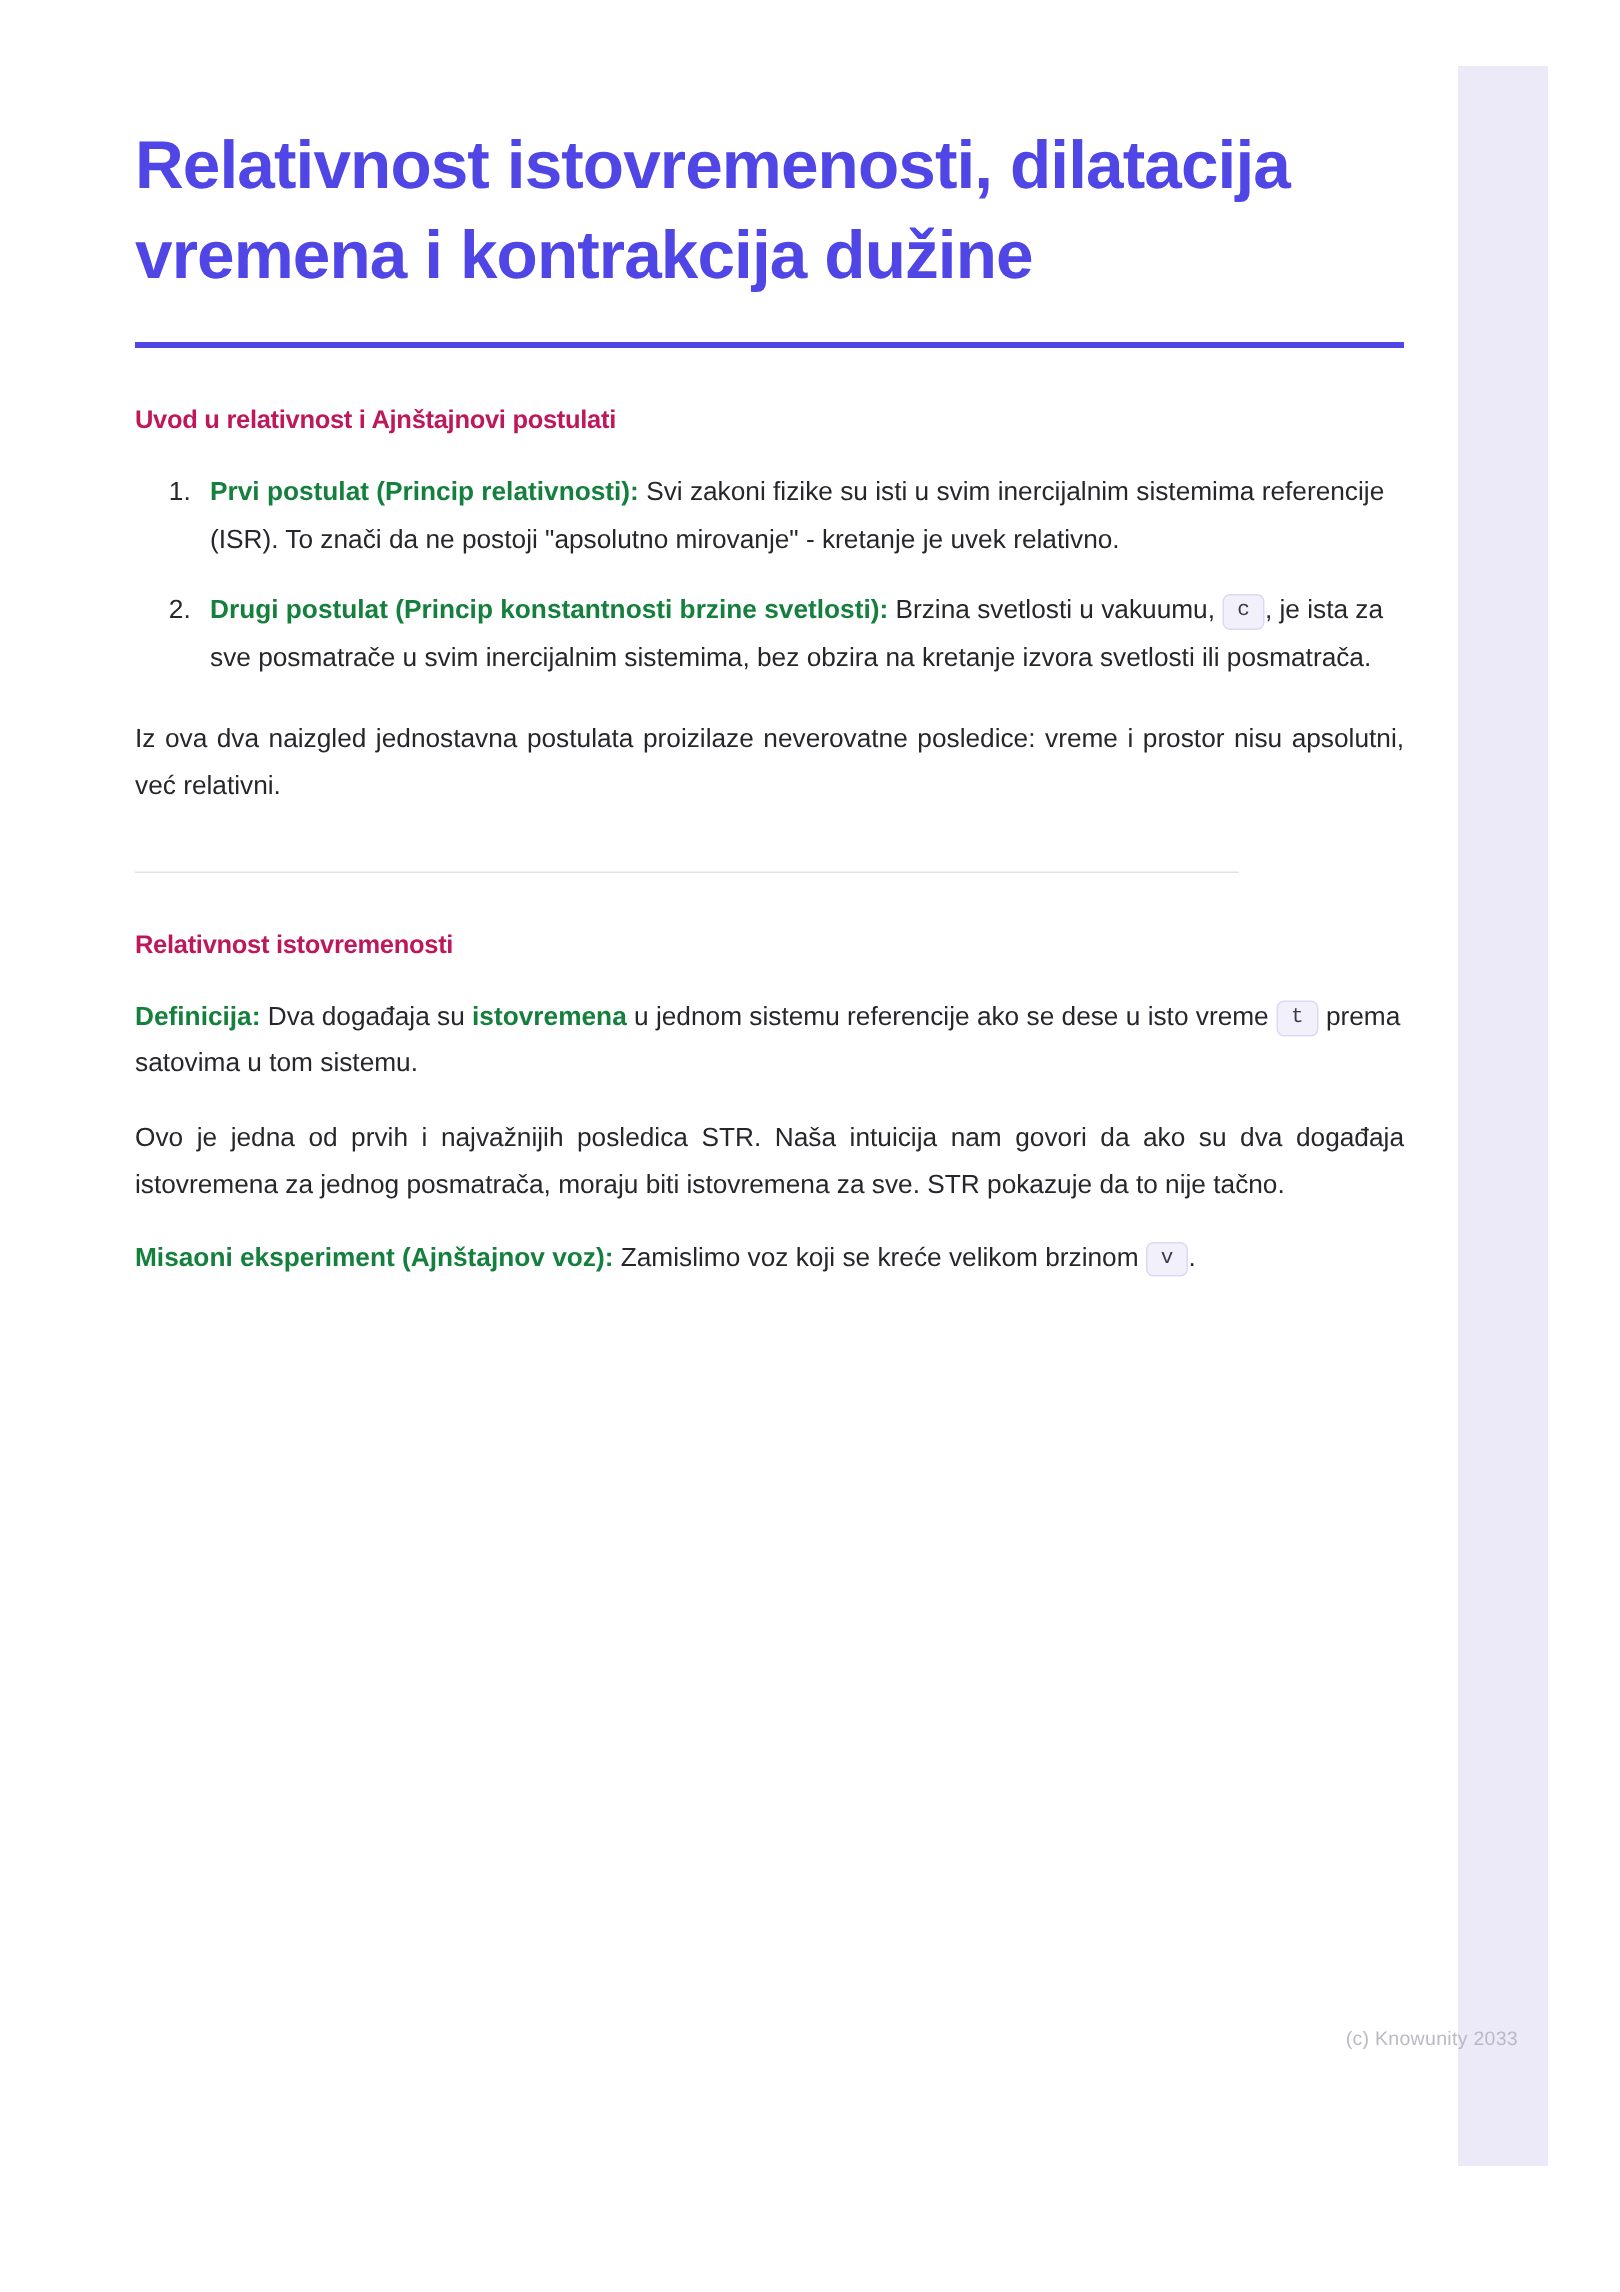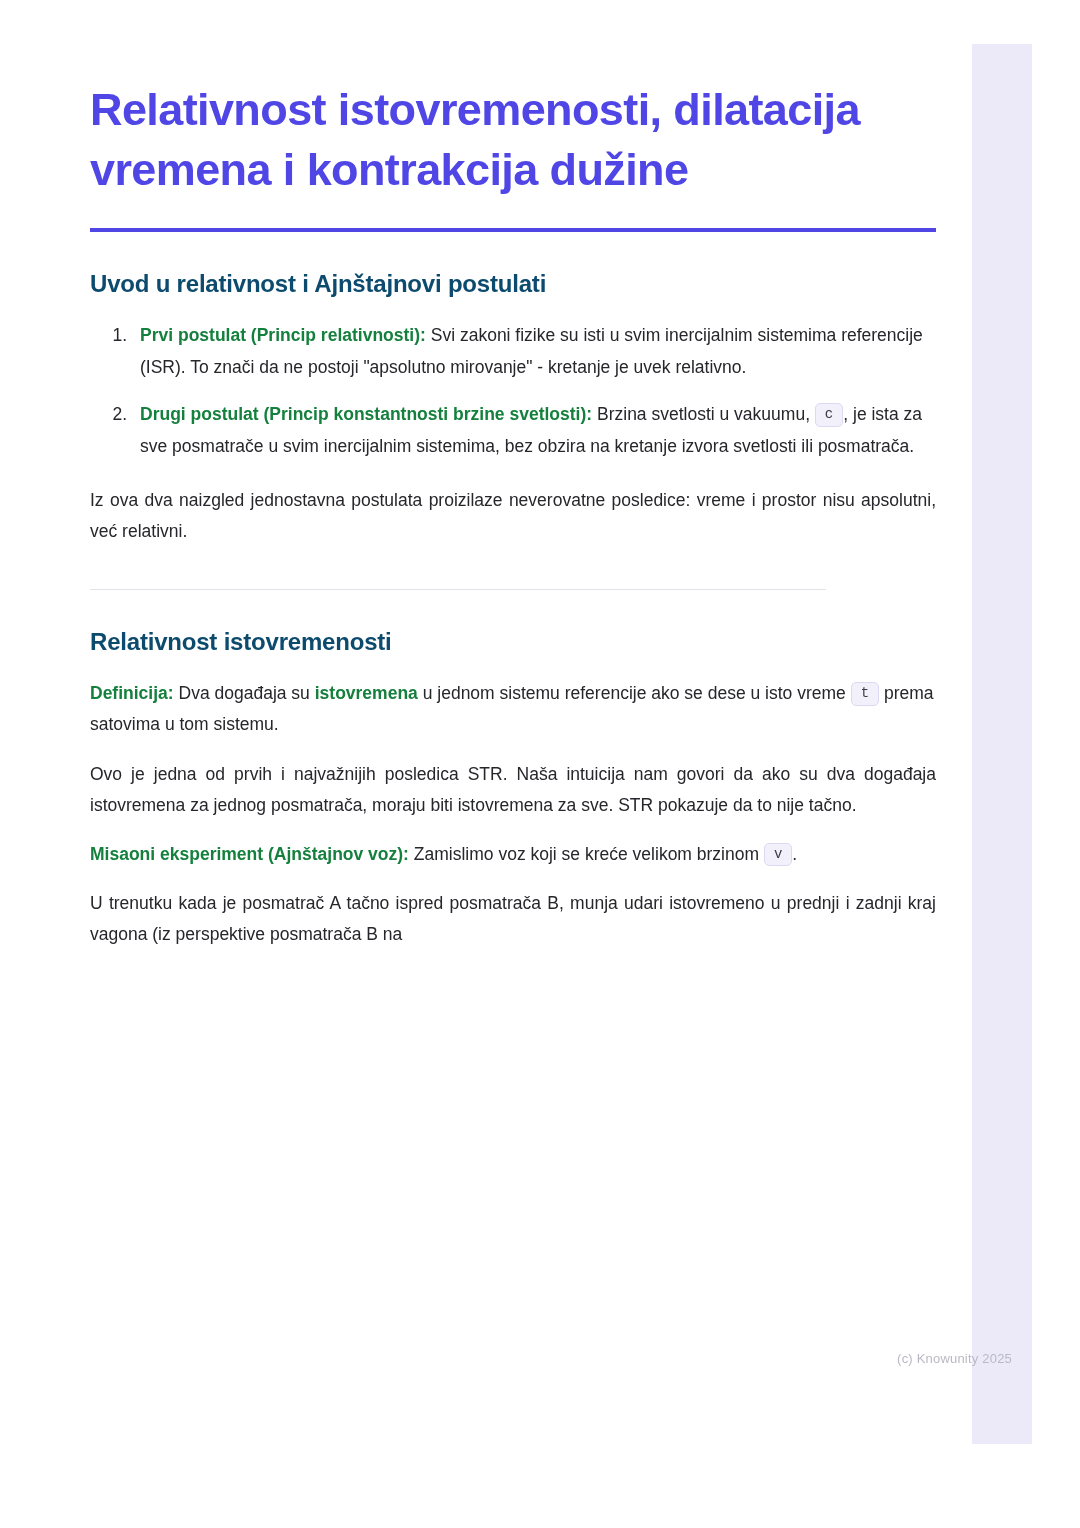--- a/index.html
+++ b/index.html
@@ -38,22 +38,22 @@
     font-weight: bold;
     margin: 0 0 0 0;
     letter-spacing: -0.6px;
   }
   .title-rule {
     margin-top: 28px;
     border-bottom: 4px solid #4f46e5;
     width: 846px;
   }
   h2.section-title {
-    color: #0c4a6e;
-    font-size: 24px;
+    color: #be185d;
+    font-size: 17px;
     font-weight: bold;
     margin: 38px 0 22px 0;
     letter-spacing: -0.2px;
   }
   p.para {
     font-size: 17.5px;
     line-height: 1.78;
     color: #26262b;
     margin: 0 0 18px 0;
     text-align: justify;
@@ -152,19 +152,18 @@
       <strong>Definicija:</strong><span> Dva događaja su </span><strong>istovremena</strong><span> u jednom sistemu referencije ako se dese u isto vreme </span><code class="mono">t</code><span> prema satovima u tom sistemu.</span>
     </p>
 
     <p class="para">Ovo je jedna od prvih i najvažnijih posledica STR. Naša intuicija nam govori da ako su dva događaja istovremena za jednog posmatrača, moraju biti istovremena za sve. STR pokazuje da to nije tačno.</p>
 
     <p class="para nojust">
       <strong>Misaoni eksperiment (Ajnštajnov voz):</strong><span> Zamislimo voz koji se kreće velikom brzinom </span><code class="mono">v</code><span>.</span>
     </p>
 
 
-    <p class="para">U trenutku kada je posmatrač A tačno ispred posmatrača B, munja udari istovremeno u prednji i zadnji kraj vagona (iz perspektive posmatrača B na</p>
 
   </div>
 
-  <div class="watermark">(c) Knowunity 2025</div>
+  <div class="watermark">(c) Knowunity 2033</div>
 
 </div>
 
 </body></html>

